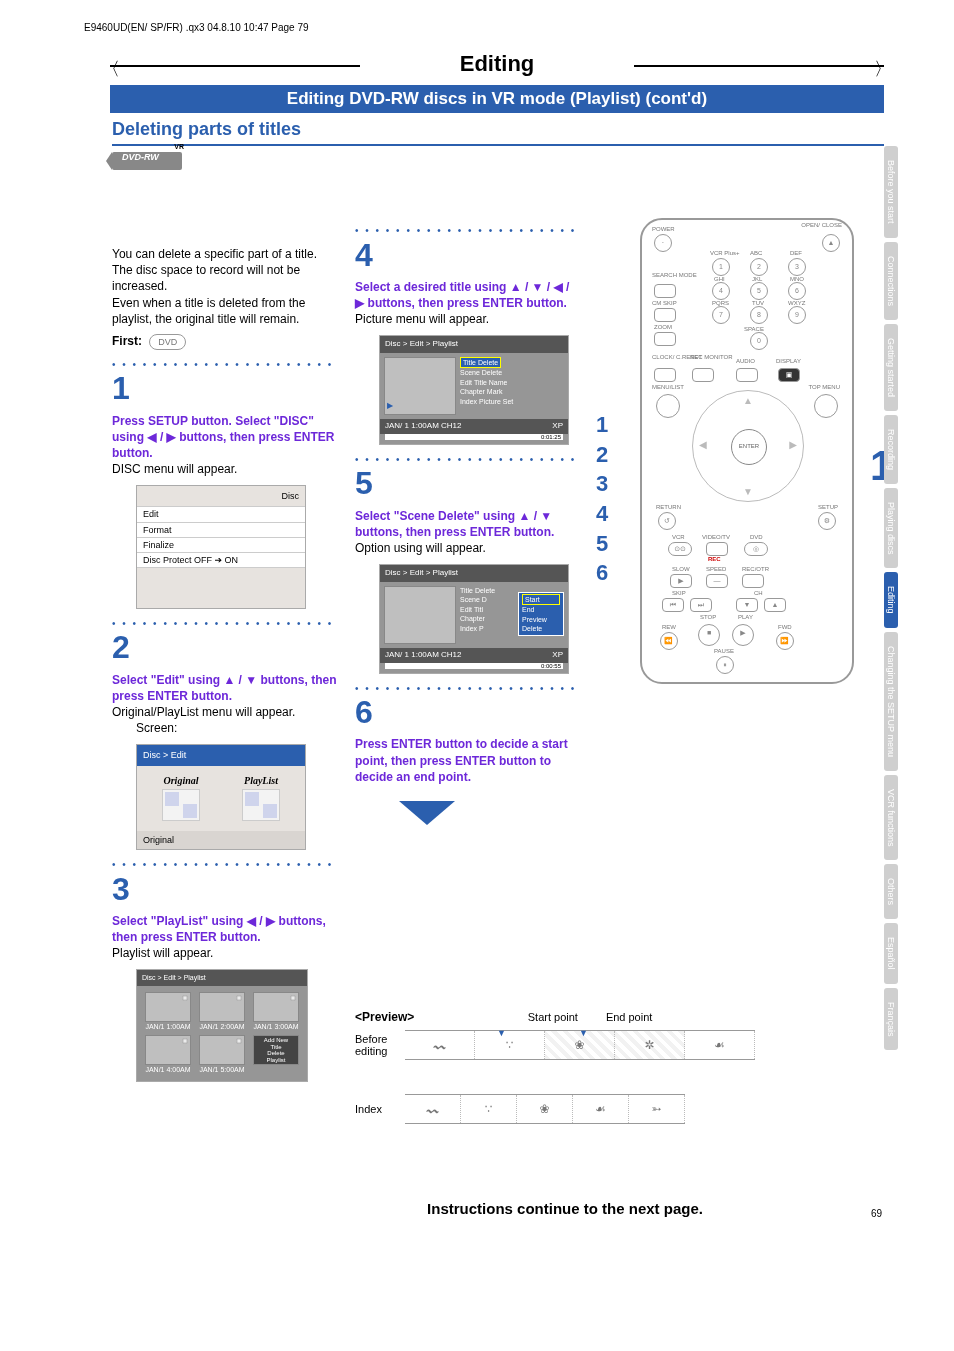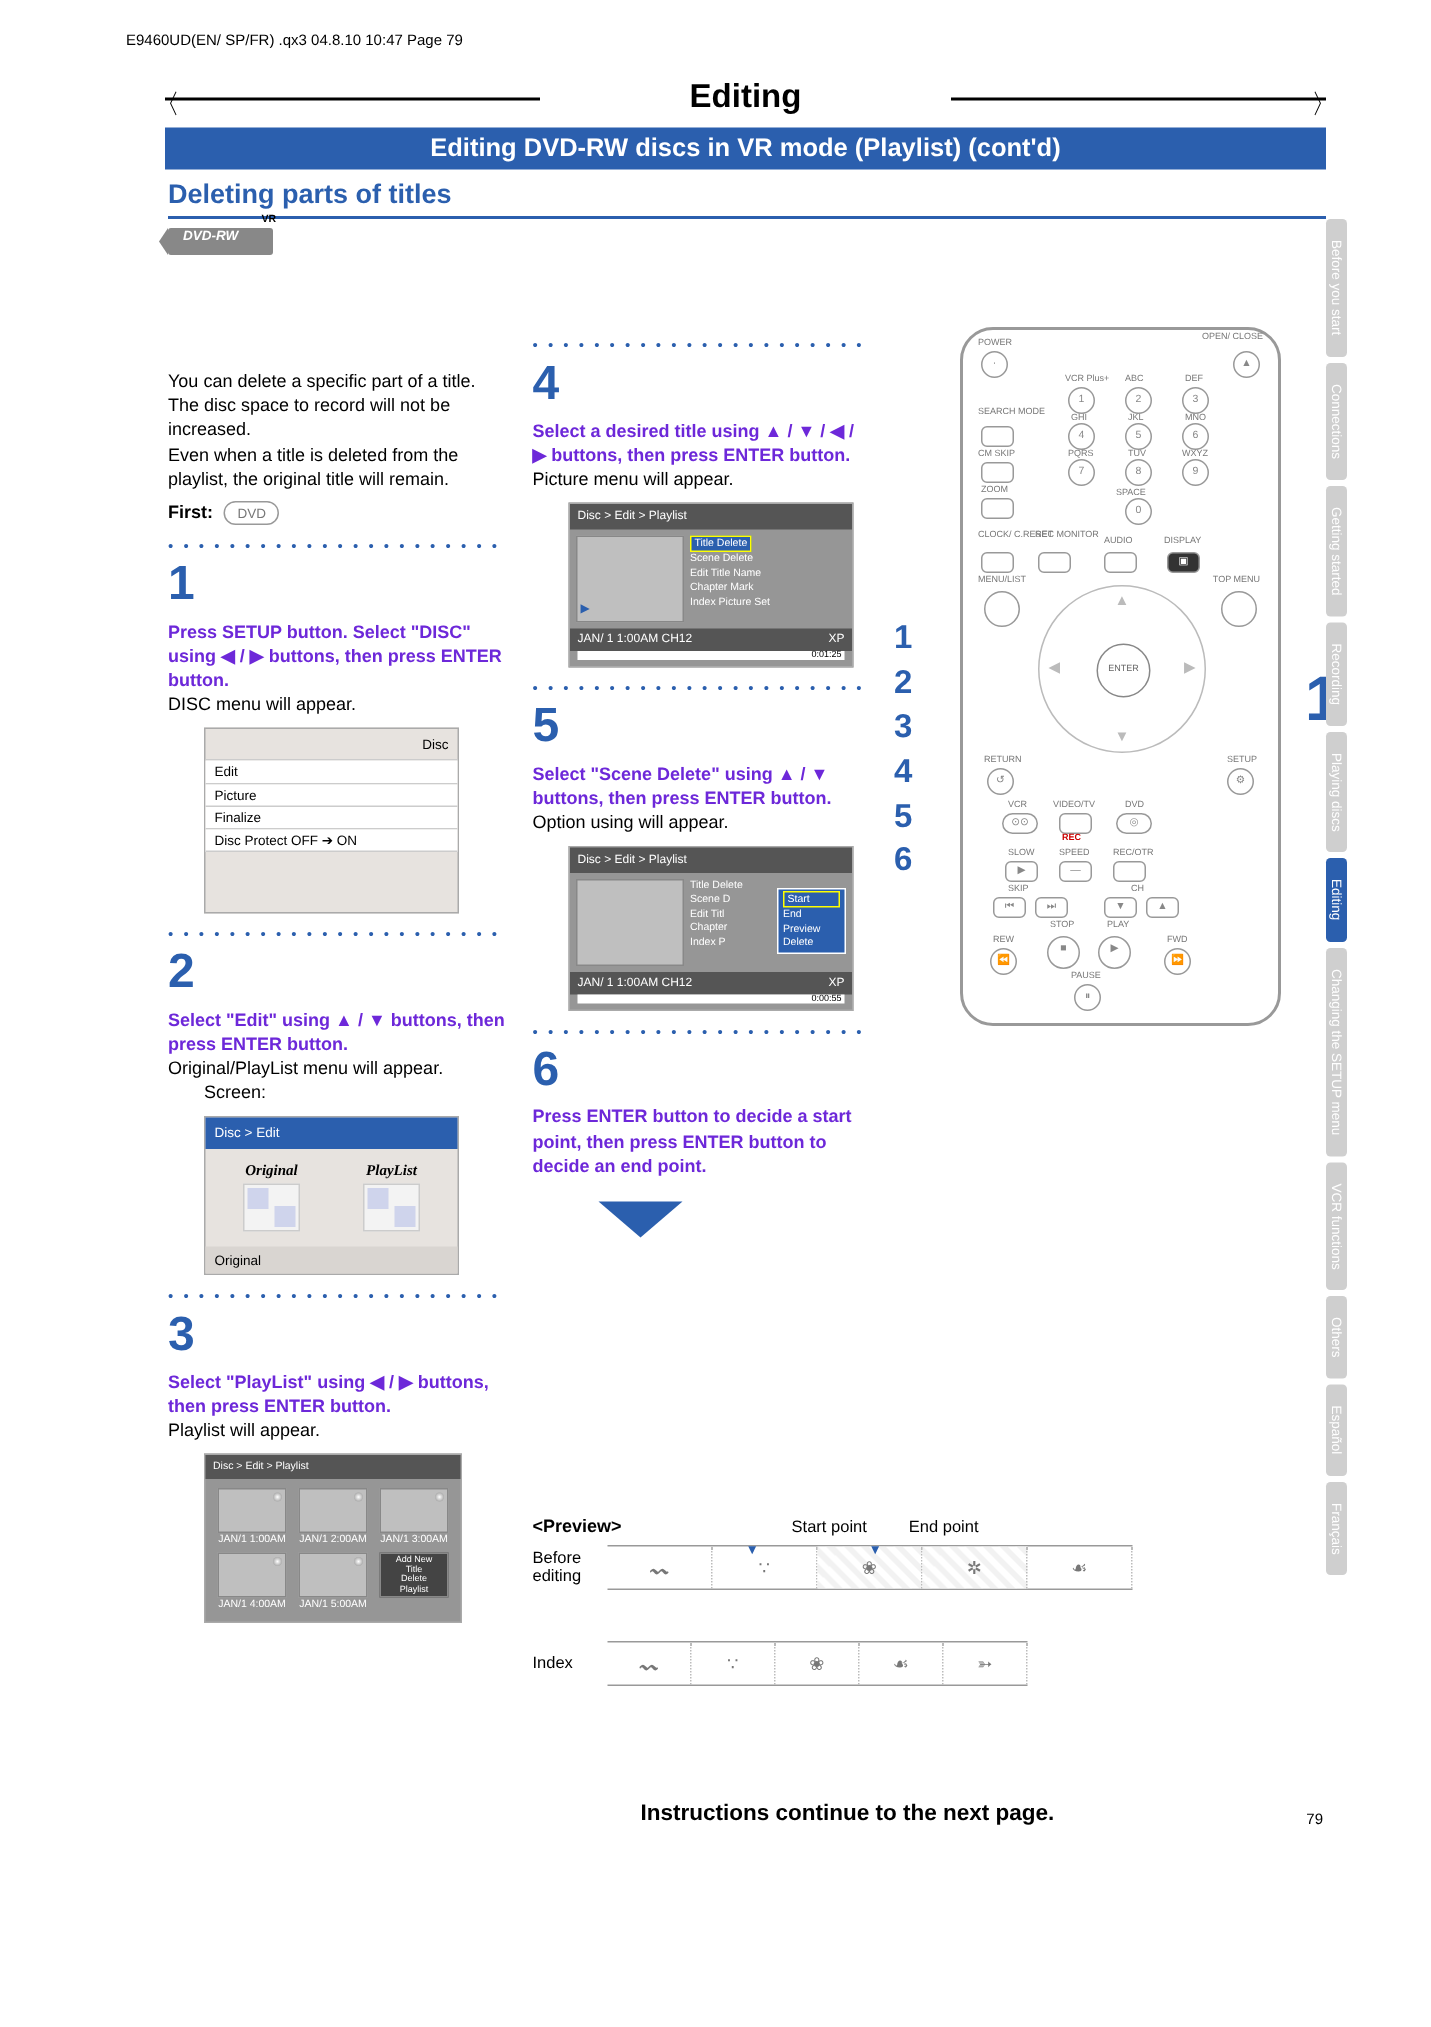--- a/index.html
+++ b/index.html
@@ -112,21 +112,21 @@
       <span class="first-icon">DVD</span>
     </div>
     <div class="dots">• • • • • • • • • • • • • • • • • • • • • • •</div>
     <div class="step-num">1</div>
     <div class="step-text">Press SETUP button. Select "DISC" using ◀ / ▶ buttons, then press ENTER button.</div>
     <div class="step-sub">DISC menu will appear.</div>
 
     <div class="disc-box">
       <div class="hd">Disc</div>
       <div class="row">Edit</div>
-      <div class="row">Picture</div>
+      <div class="row">Format</div>
       <div class="row">Finalize</div>
       <div class="row">Disc Protect OFF ➔ ON</div>
       <div class="pad"></div>
     </div>
 
     <div class="dots">• • • • • • • • • • • • • • • • • • • • • • •</div>
     <div class="step-num">2</div>
     <div class="step-text">Select "Edit" using ▲ / ▼ buttons, then press ENTER button.</div>
     <div class="step-sub">Original/PlayList menu will appear.</div>
     <div style="margin-left:24px;">Screen:</div>
@@ -406,14 +406,14 @@
         <div class="cell">〰</div>
         <div class="cell">∵</div>
         <div class="cell">❀</div>
         <div class="cell">☙</div>
         <div class="cell">➳</div>
       </div>
     </div>
   </div>
 
   <div class="cont-line">Instructions continue to the next page.</div>
-  <div class="pgnum">79</div>
+  <div class="pgnum">69</div>
 </div>
 
 </body></html>

